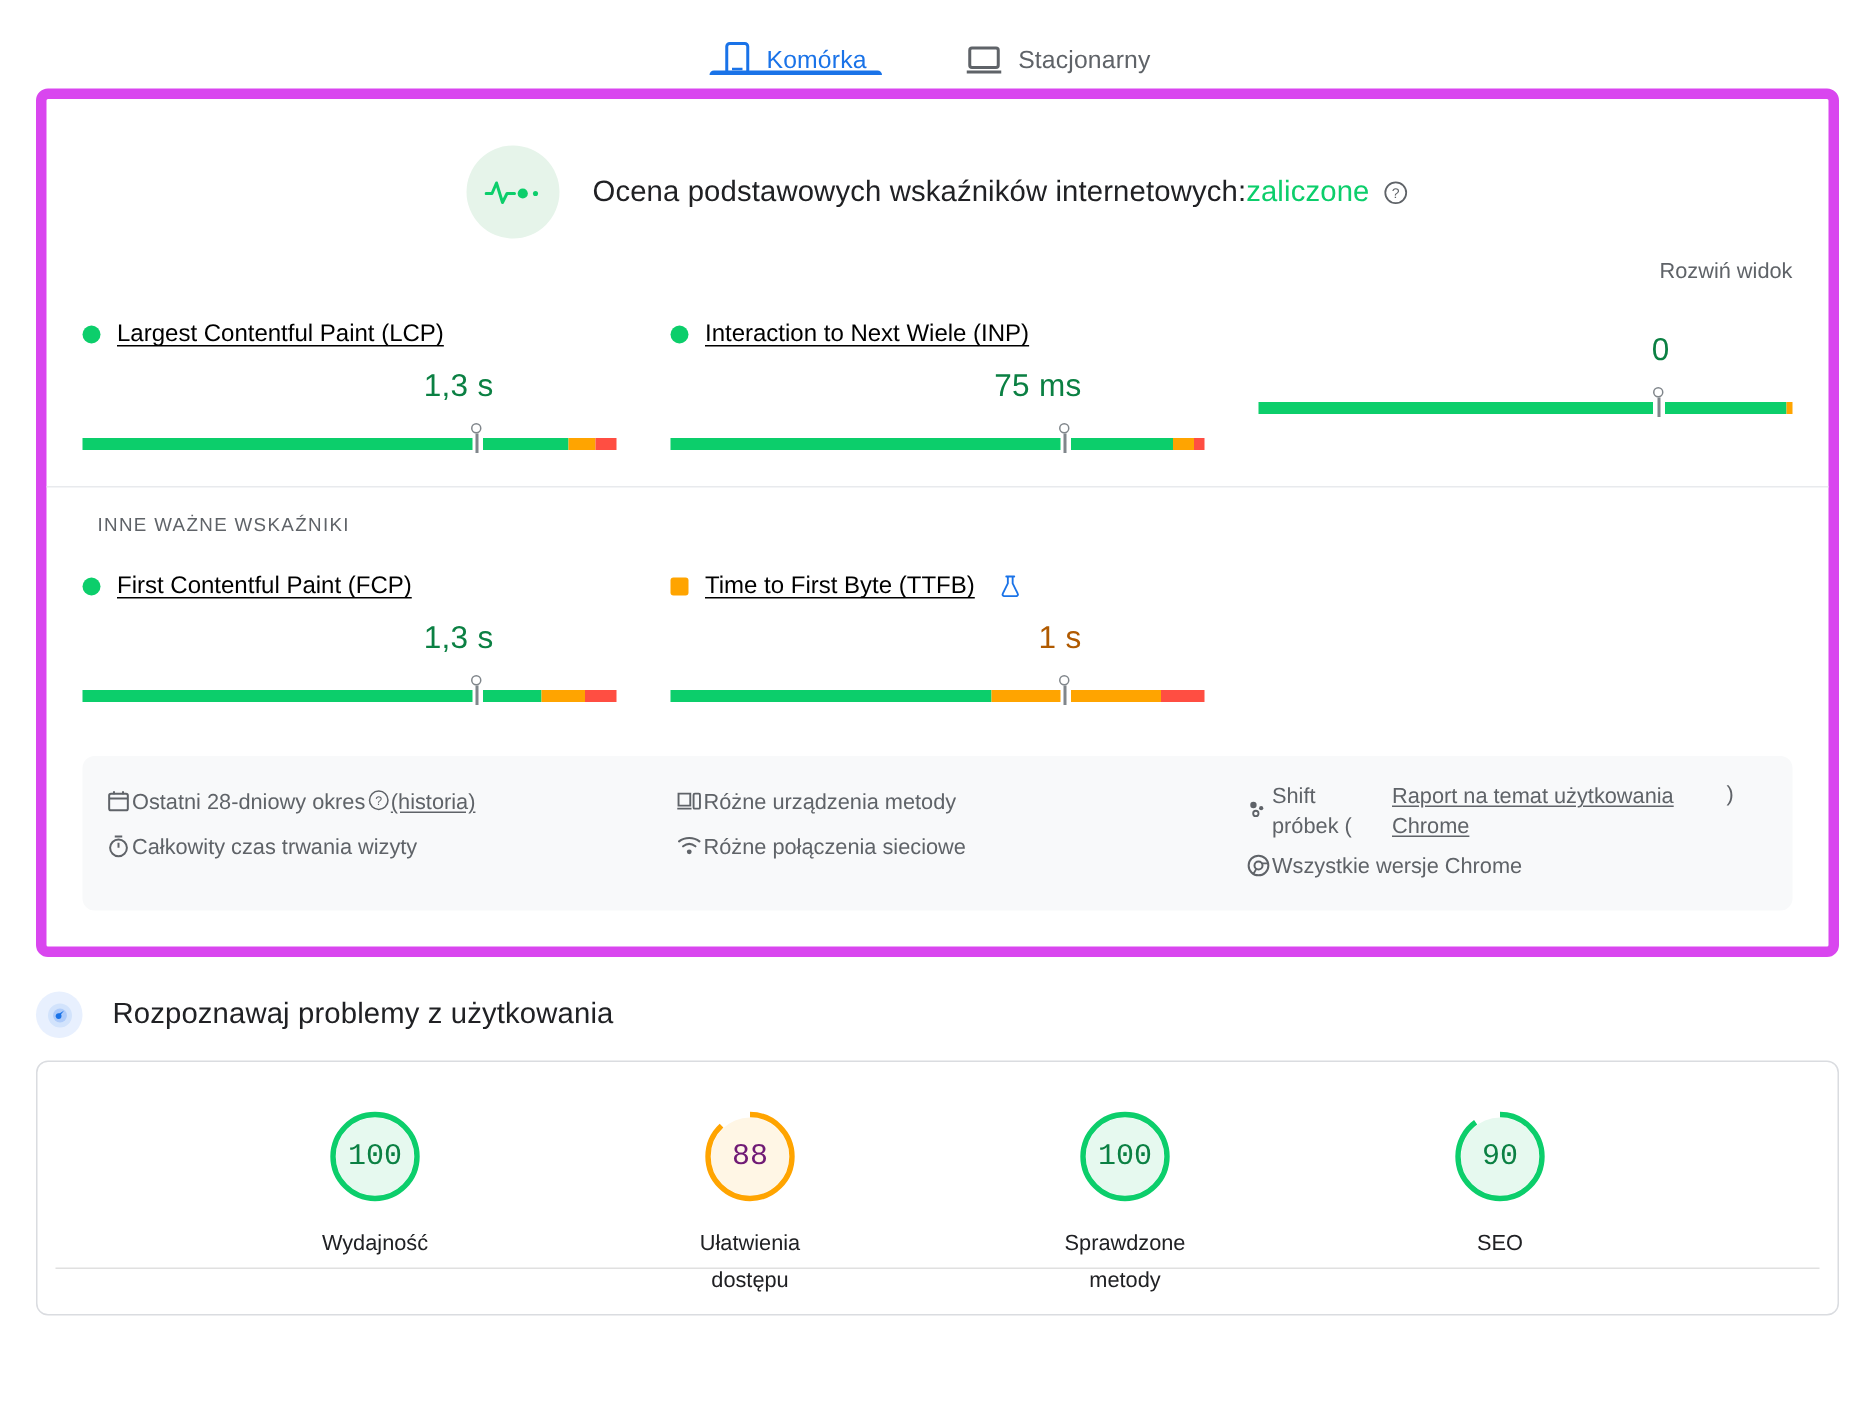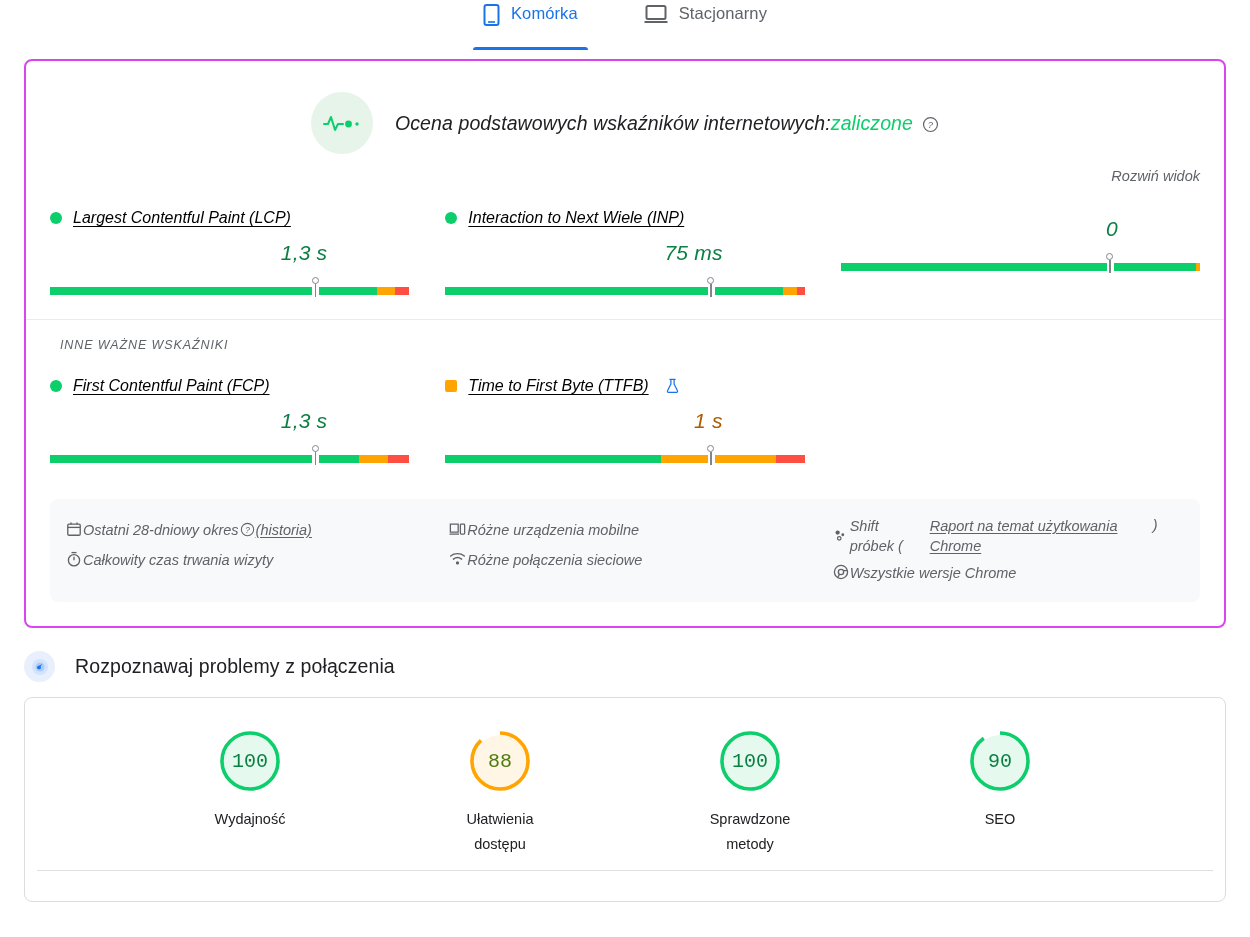--- a/index.html
+++ b/index.html
@@ -15,21 +15,21 @@
   .tabs {
     display: flex;
     justify-content: center;
     align-items: flex-start;
     gap: 46px;
     height: 50px;
     padding-top: 4px;
   }
   .tab {
     display: flex;
-    align-items: flex-start;
+    align-items: flex-end;
     gap: 11px;
     height: 46px;
     padding: 0 10px;
     cursor: pointer;
     position: relative;
   }
   .tab .tab-label {
     font-size: 16.5px;
     letter-spacing: .1px;
     color: #5f6368;
@@ -40,24 +40,23 @@
     left: 0; right: 0; bottom: 0;
     height: 3px;
     background: #1a73e8;
     border-radius: 3px 3px 0 0;
   }
   .tab svg { display: block; }
 
   
   .card {
     margin: 9px 24px 0 24px;
-    border: 2px solid #d946ef;
+    border: 7px solid #d946ef;
     border-radius: 8px;
     background: #fff;
-    font-style: italic;
   }
 
   .cwv-head {
     display: flex;
     align-items: center;
     justify-content: center;
     gap: 22px;
     padding: 31px 0 0 0;
   }
   .pulse-badge {
@@ -207,21 +206,21 @@
     border-radius: 50%;
     background: #e8f0fe;
     display: flex; align-items: center; justify-content: center;
   }
   .lh-title { font-size: 19.5px; color: #202124; letter-spacing: .1px; }
 
   .gauges-card {
     margin: 15px 24px 0 24px;
     border: 1px solid #dadce0;
     border-radius: 8px;
-    height: 205px;
+    height: 170px;
     position: relative;
   }
   .gauges {
     display: flex;
     justify-content: center;
     gap: 150px;
     padding-top: 31px;
   }
   .gauge { width: 100px; text-align: center; }
   .gauge-ring { position: relative; width: 64px; height: 64px; margin: 0 auto; }
@@ -438,21 +437,21 @@
 
     <div class="meta-col">
       <div class="meta-item">
         <span class="mi-ico">
           <svg width="17" height="16" viewBox="0 0 20 18" fill="none">
             <path d="M1.6 3.2h9.2v9.4H1.6z" stroke="#5f6368" stroke-width="1.5"></path>
             <line x1="0.6" y1="15" x2="11.8" y2="15" stroke="#5f6368" stroke-width="1.5"></line>
             <rect x="13.4" y="3.2" width="5" height="11.8" rx="1" stroke="#5f6368" stroke-width="1.5"></rect>
           </svg>
         </span>
-        <span>Różne urządzenia mobilne</span>
+        <span>Różne urządzenia metody</span>
       </div>
       <div class="meta-item">
         <span class="mi-ico">
           <svg width="17" height="16" viewBox="0 0 20 18" fill="none">
             <path d="M2 5.4c4.4-3.6 11.6-3.6 16 0" stroke="#5f6368" stroke-width="1.7" stroke-linecap="round"></path>
             <path d="M5.2 9.2c3-2.3 6.6-2.3 9.6 0" stroke="#5f6368" stroke-width="1.7" stroke-linecap="round"></path>
             <circle cx="10" cy="13.6" r="1.9" fill="#5f6368"></circle>
           </svg>
         </span>
         <span>Różne połączenia sieciowe</span>
@@ -492,37 +491,37 @@
 
 <div class="lh-head">
   <div class="lh-badge">
     <svg width="18" height="18" viewBox="0 0 18 18">
       <circle cx="9" cy="9" r="8" fill="#d2e3fc"></circle>
       <circle cx="9" cy="9" r="4.6" fill="#aecbfa"></circle>
       <path d="M11.8 5.6 L7.4 10.9 L5.9 9.4 Z" fill="#1a73e8"></path>
       <circle cx="8.1" cy="9.4" r="1.9" fill="#1a73e8"></circle>
     </svg>
   </div>
-  <div class="lh-title">Rozpoznawaj problemy z połączenia</div>
+  <div class="lh-title">Rozpoznawaj problemy z użytkowania</div>
 </div>
 
 <div class="gauges-card">
   <div class="gauges" id="gauges">
       <div class="gauge">
         <div class="gauge-ring"><svg width="64" height="64" viewBox="0 0 64 64">
             <circle cx="32" cy="32" r="26" fill="#e6f9ef"></circle>
             <circle cx="32" cy="32" r="28" fill="none" stroke="#0cce6b" stroke-width="3.6" stroke-dasharray="175.92918860102841 0.01" stroke-linecap="butt" transform="rotate(-90 32 32)"></circle>
           </svg><div class="gauge-num" style="color: rgb(11, 128, 67);">100</div></div>
         <div class="gauge-label">Wydajność</div>
       </div>
       <div class="gauge">
         <div class="gauge-ring"><svg width="64" height="64" viewBox="0 0 64 64">
             <circle cx="32" cy="32" r="26" fill="#fff6e5"></circle>
             <circle cx="32" cy="32" r="28" fill="none" stroke="#ffa400" stroke-width="3.6" stroke-dasharray="154.817685968905 21.12150263212341" stroke-linecap="butt" transform="rotate(-90 32 32)"></circle>
-          </svg><div class="gauge-num" style="color: #4d7c0f;">88</div></div>
+          </svg><div class="gauge-num" style="color: #701a75;">88</div></div>
         <div class="gauge-label">Ułatwienia<br>dostępu</div>
       </div>
       <div class="gauge">
         <div class="gauge-ring"><svg width="64" height="64" viewBox="0 0 64 64">
             <circle cx="32" cy="32" r="26" fill="#e6f9ef"></circle>
             <circle cx="32" cy="32" r="28" fill="none" stroke="#0cce6b" stroke-width="3.6" stroke-dasharray="175.92918860102841 0.01" stroke-linecap="butt" transform="rotate(-90 32 32)"></circle>
           </svg><div class="gauge-num" style="color: rgb(11, 128, 67);">100</div></div>
         <div class="gauge-label">Sprawdzone<br>metody</div>
       </div>
       <div class="gauge">

